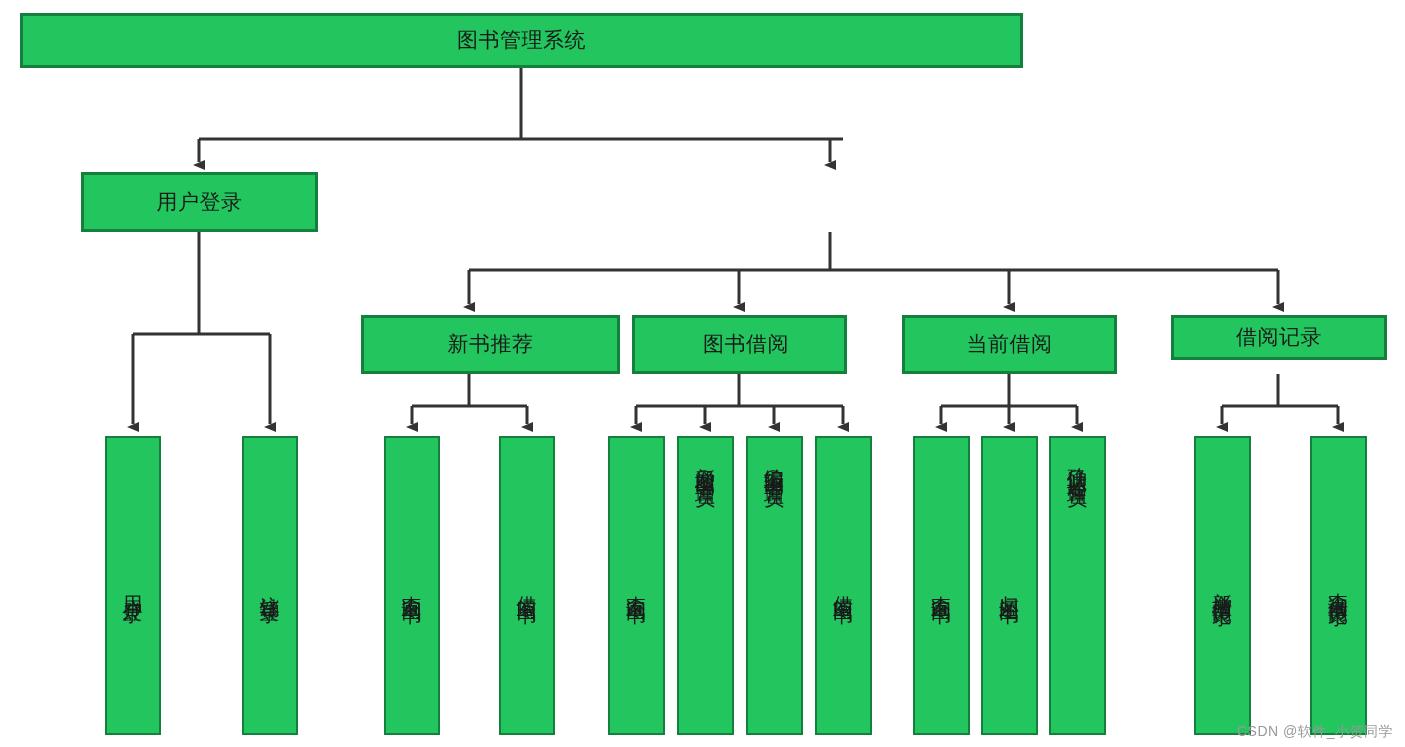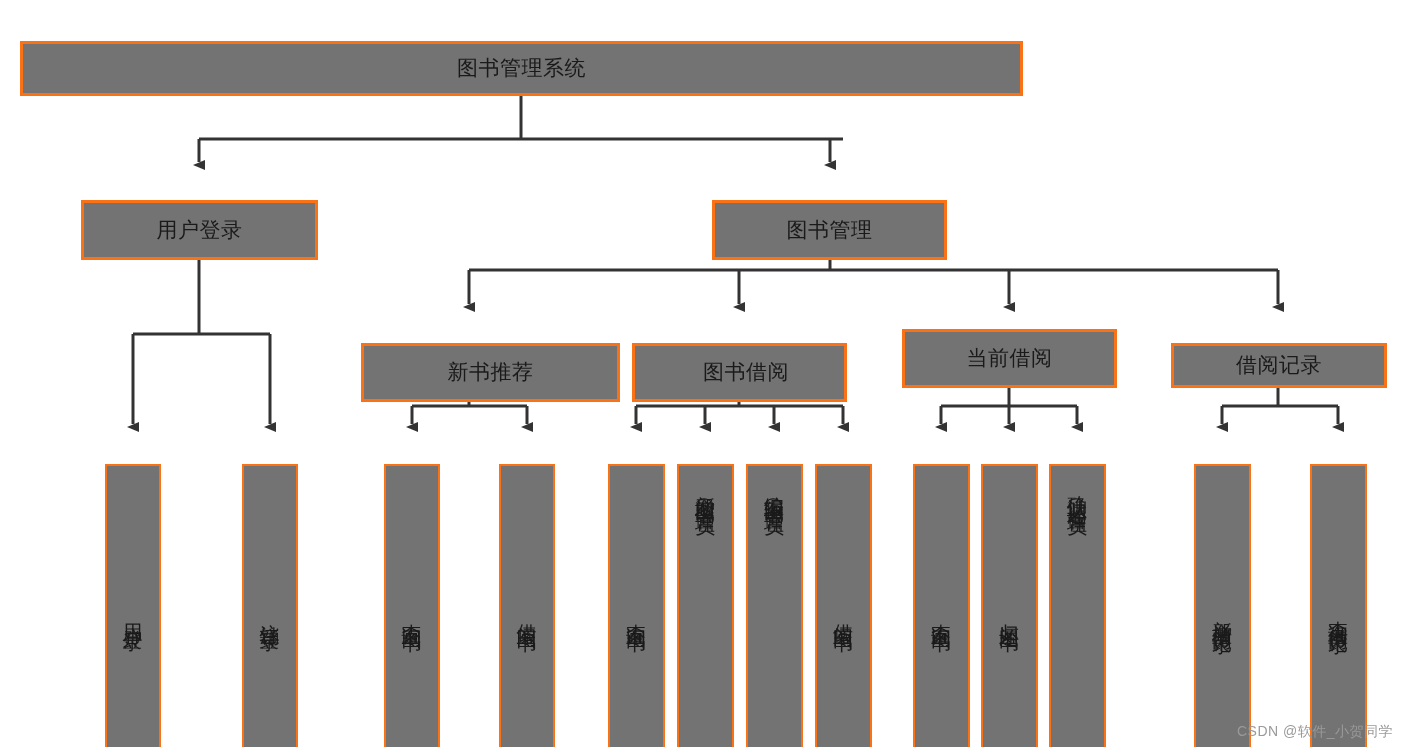--- a/index.html
+++ b/index.html
@@ -20,26 +20,25 @@
   #diagram-svg {
     position: absolute;
     left: 0;
     top: 0;
     width: 1405px;
     height: 747px;
   }
   .node-box {
     position: absolute;
     box-sizing: border-box;
-    background: #737373;
-    border: 2px solid #f97316;
+    background: #22c55e;
+    border: 2px solid #15803d;
     display: flex;
     align-items: center;
     justify-content: center;
-    margin-top: 28px;
   }
   .node-box.horiz {
     border-width: 3px;
   }
   .node-label {
     font-size: 21px;
     color: #1a1a1a;
     line-height: 1.15;
     letter-spacing: 0.5px;
     white-space: nowrap;
@@ -129,31 +128,28 @@
     </g>
   </svg>
 
   <div class="node-box horiz" style="left:20px; top:13px; width:1003px; height:55px;">
     <span class="node-label">图书管理系统</span>
   </div>
 
   <div class="node-box horiz" style="left:81px; top:172px; width:237px; height:60px;">
     <span class="node-label">用户登录</span>
   </div>
-  <div class="node-box horiz" style="left:712px; top:172px; width:235px; height:60px;">
-    <span class="node-label">图书管理</span>
-  </div>
 
   <div class="node-box horiz" style="left:361px; top:315px; width:259px; height:59px;">
     <span class="node-label">新书推荐</span>
   </div>
   <div class="node-box horiz" style="left:632px; top:315px; width:215px; height:59px;padding-left:13px;">
     <span class="node-label">图书借阅</span>
   </div>
-  <div class="node-box horiz" style="left:902px; top:301px; width:215px; height:59px;">
+  <div class="node-box horiz" style="left:902px; top:315px; width:215px; height:59px;">
     <span class="node-label">当前借阅</span>
   </div>
   <div class="node-box horiz" style="left:1171px; top:315px; width:216px; height:45px;justify-content:center;">
     <span class="node-label">借阅记录</span>
   </div>
 
   <div class="node-box vert centered" style="left:105px; top:436px; width:56px; height:299px;">
     <span class="node-label vertical">用户登录</span>
   </div>
   <div class="node-box vert centered" style="left:242px; top:436px; width:56px; height:299px;">

